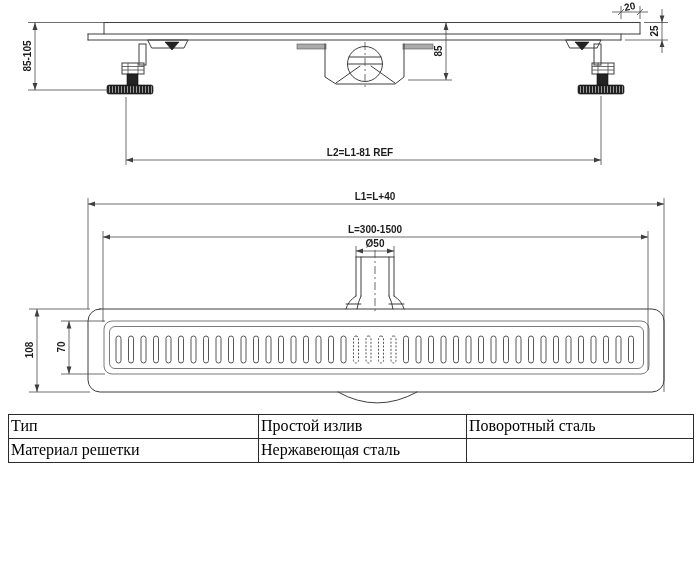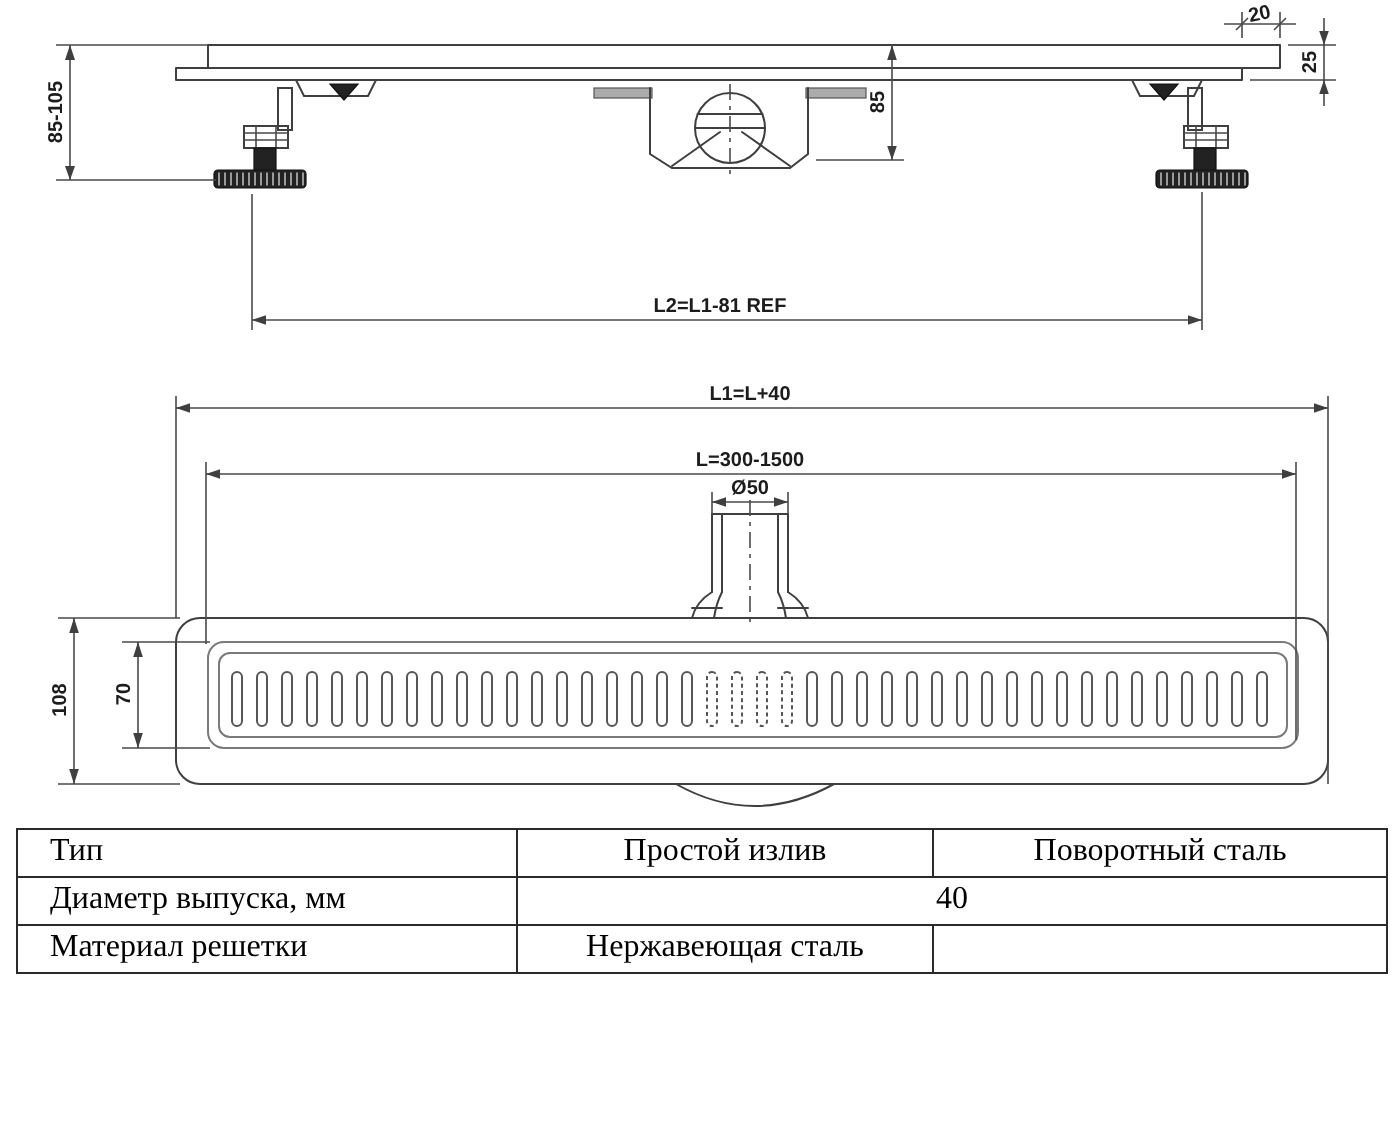--- a/index.html
+++ b/index.html
@@ -8,23 +8,23 @@
   svg{position:absolute;left:0;top:0;}
   .ln{stroke:#3f3f3f;stroke-width:1;fill:none;stroke-linecap:round;}
   .thin{stroke:#4a4a4a;stroke-width:0.8;fill:none;}
   .cl{stroke:#4a4a4a;stroke-width:0.8;fill:none;stroke-dasharray:8 3 2 3;}
   .arr{fill:#3f3f3f;stroke:none;}
   .dark{fill:#222;stroke:#111;stroke-width:0.6;}
   .dimtxt{font-family:"Liberation Sans",sans-serif;font-size:10px;font-weight:bold;fill:#1c1c1c;}
   .spec-table{position:absolute;left:8px;top:414px;width:685px;border-collapse:collapse;
               font-family:"Liberation Serif",serif;font-size:16px;color:#000;
               border:1.5px solid #222;table-layout:fixed;}
-  .spec-table td{border:1px solid #2a2a2a;height:21px;padding:1px 16px;line-height:1.15;}
+  .spec-table td{border:1px solid #2a2a2a;height:21px;padding:1px 2px;line-height:1.15;}
   .spec-table td.lbl{text-align:left;white-space:nowrap;overflow:hidden;}
-  .spec-table td.val{text-align:center;}
+  .spec-table td.val{text-align:left;}
 </style>
 </head>
 <body>
 
 <div class="screen">
 
 <svg width="700" height="412" viewBox="0 0 700 412">
 
   <g>
 
@@ -231,24 +231,20 @@
         <col style="width:208px">
         <col style="width:227px">
       </colgroup>
   <tbody>
     <tr>
       <td class="lbl">Тип</td>
       <td class="val">Простой излив</td>
       <td class="val">Поворотный сталь</td>
     </tr>
     <tr>
-      <td class="lbl">Диаметр выпуска, мм</td>
-      <td class="val" colspan="2">40</td>
-    </tr>
-    <tr>
       <td class="lbl">Материал решетки</td>
       <td class="val">Нержавеющая сталь</td>
       <td class="val"></td>
     </tr>
   </tbody>
 </table>
 
 </div>
 
 </body></html>

